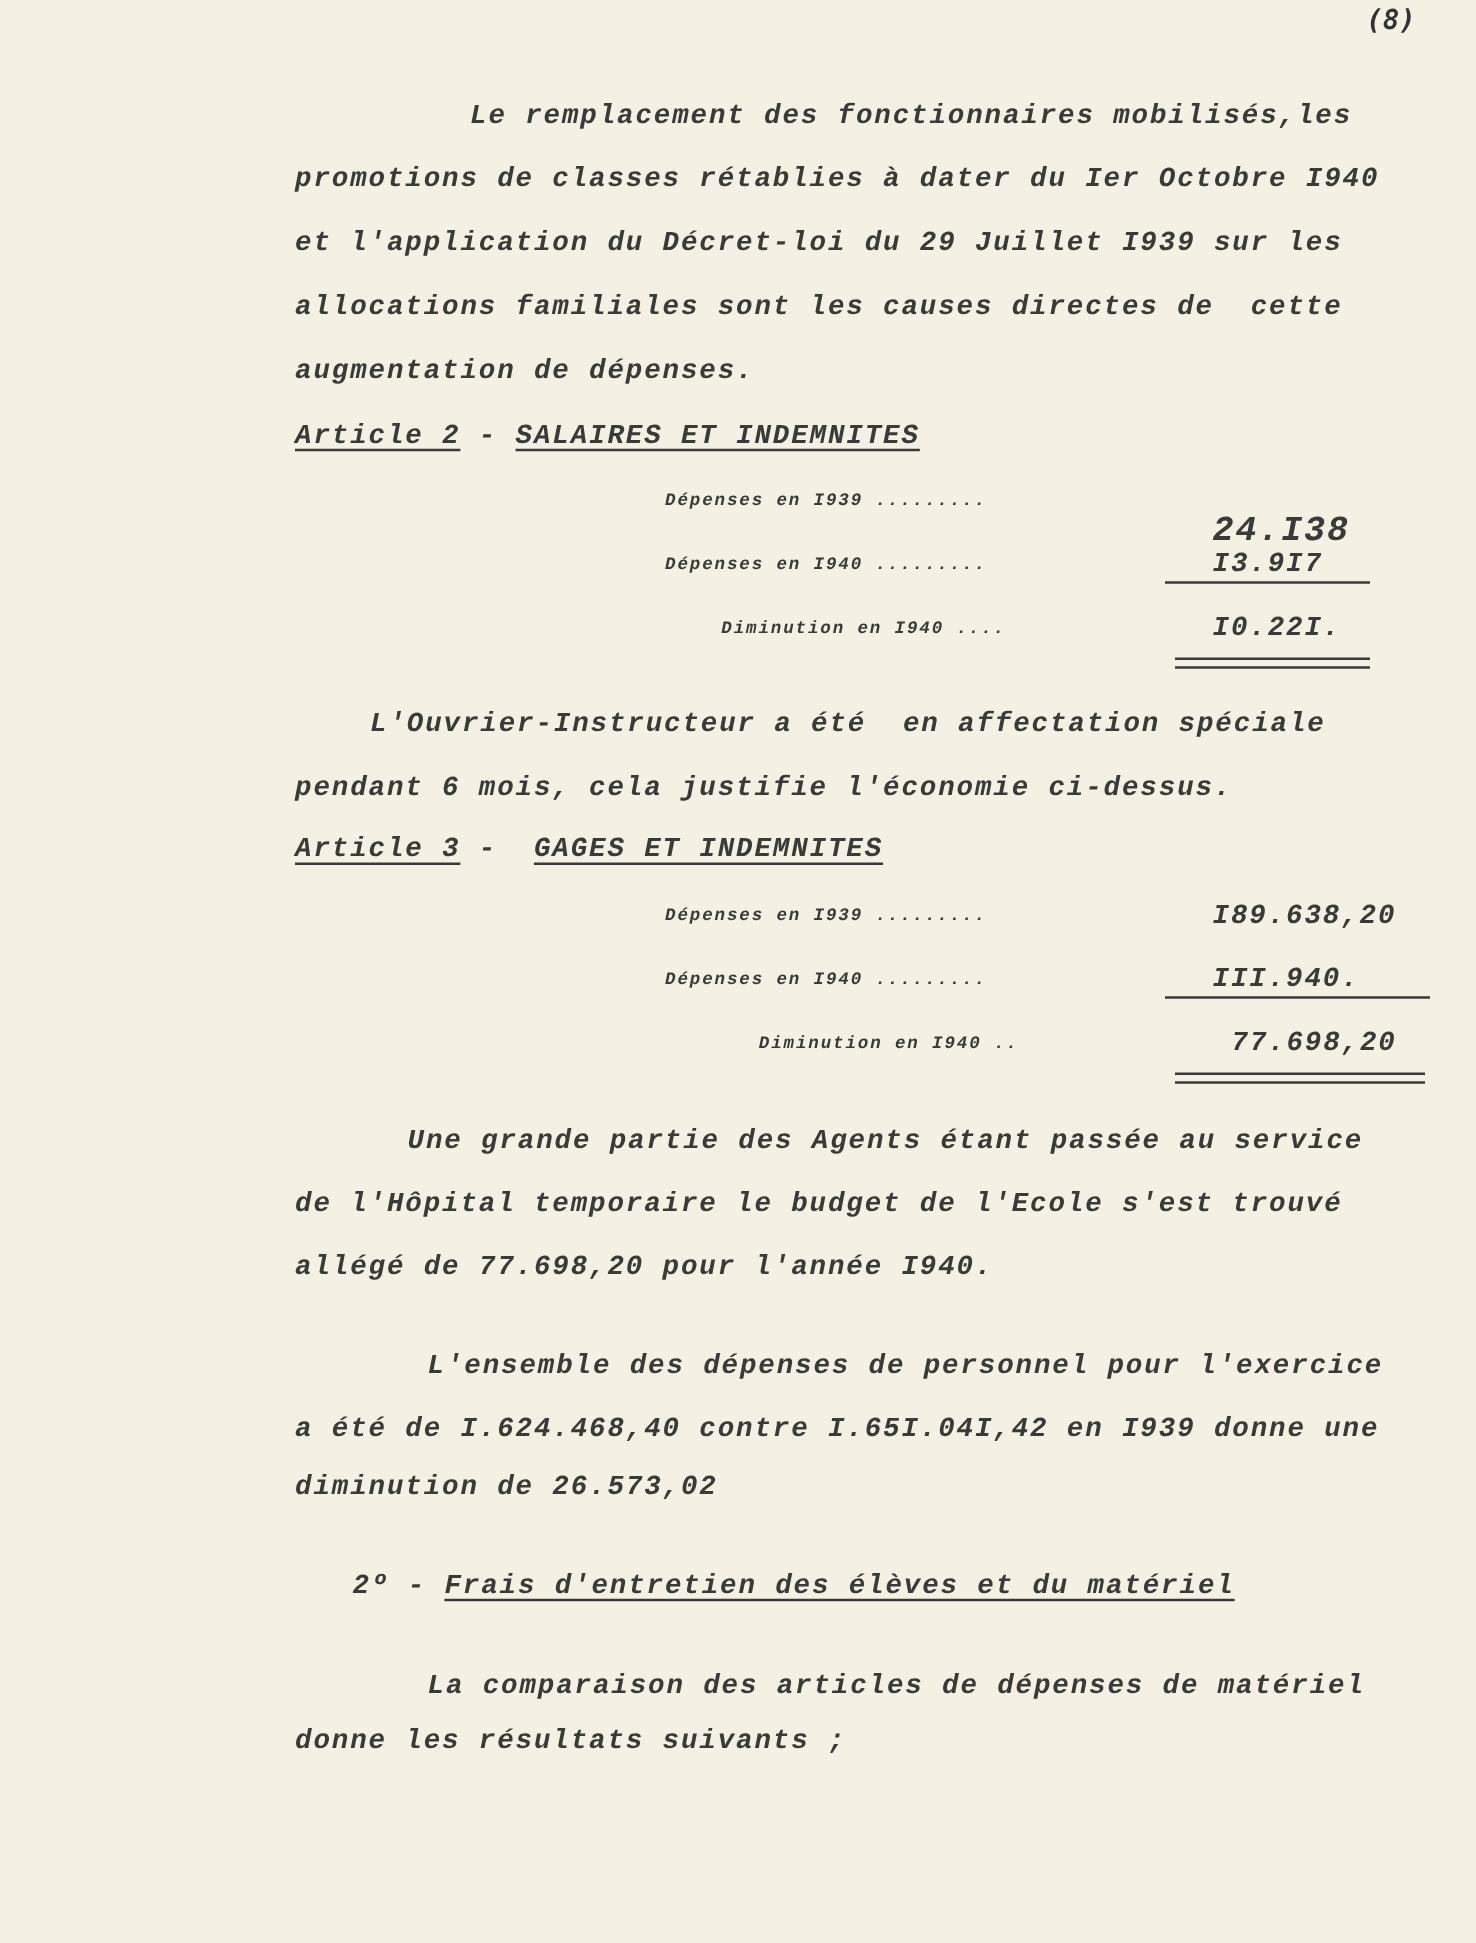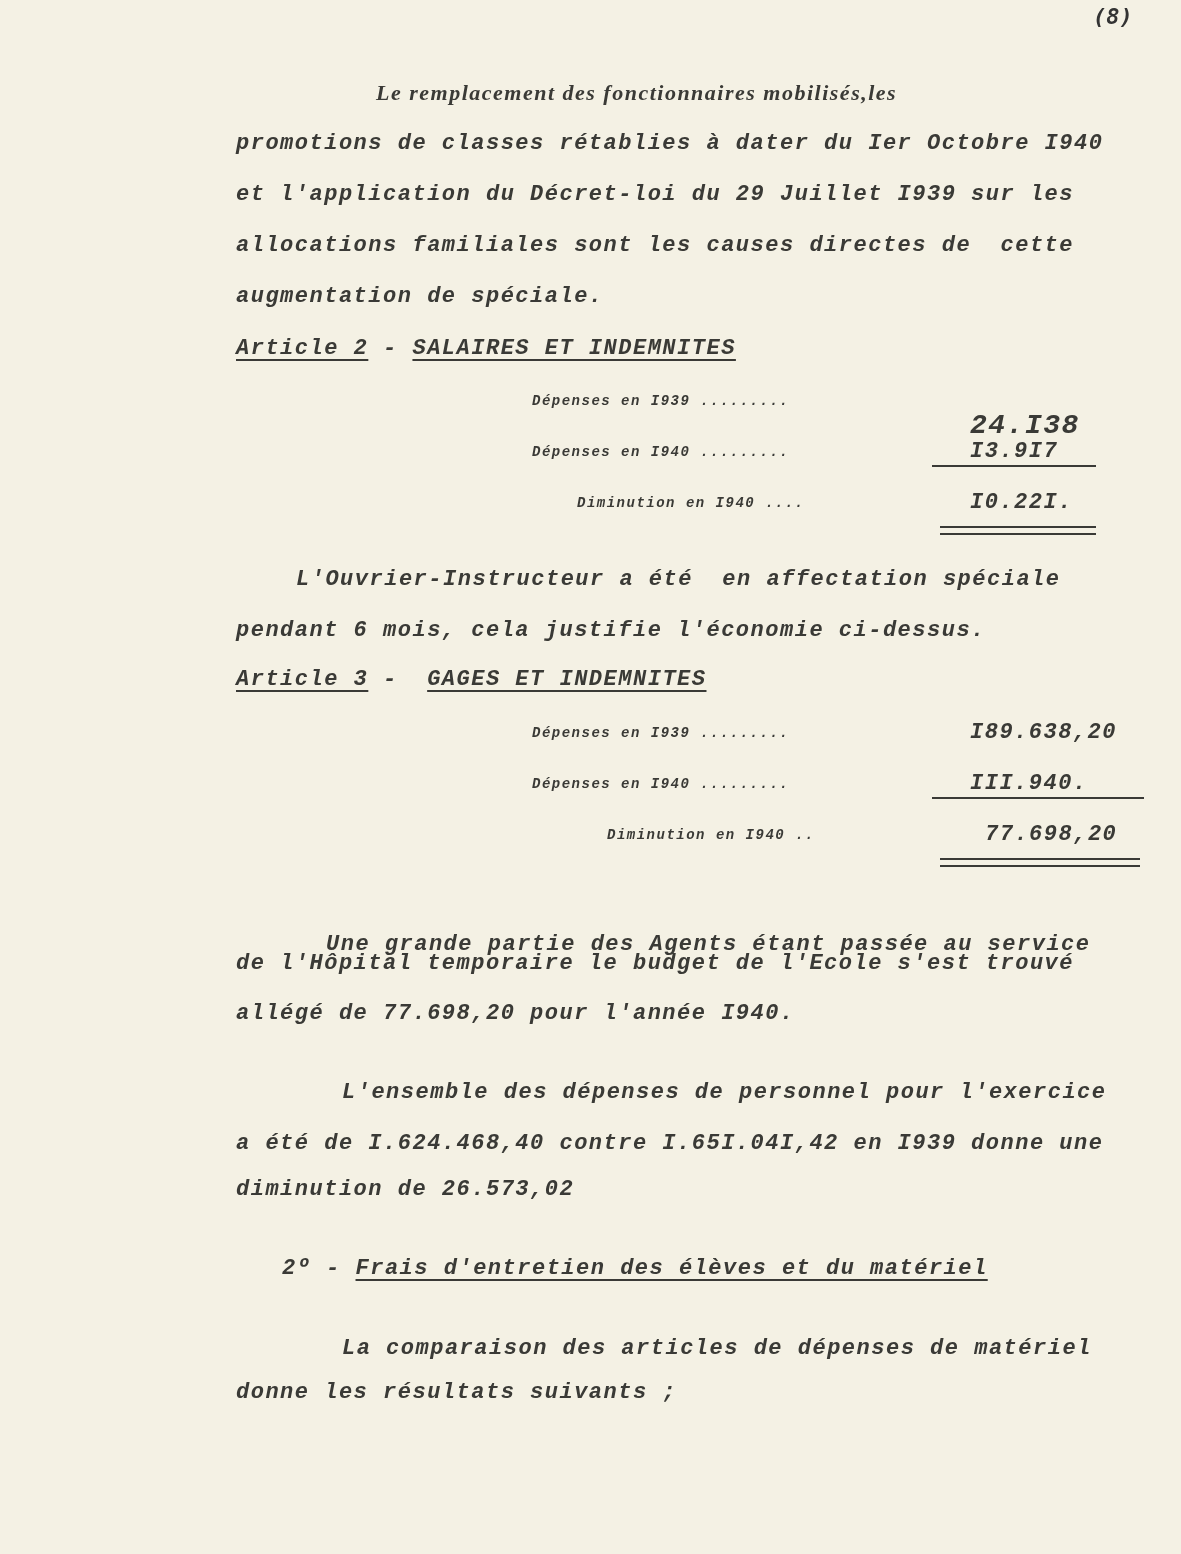--- a/index.html
+++ b/index.html
@@ -33,25 +33,25 @@
     position: absolute; height: 5px;
     border-top: 2px solid #3a3a36; border-bottom: 2px solid #3a3a36;
   }
 </style>
 </head>
 <body>
 
 <div class="page-number">(8)</div>
 
 <div>
-  <div class="line" style="left:376px; top:80px;font-family:Liberation Serif, serif;">Le remplacement des fonctionnaires mobilisés,les</div>
+  <div class="line" style="left:376px; top:80px;">Le remplacement des fonctionnaires mobilisés,les</div>
   <div class="line" style="left:236px; top:131px;">promotions de classes rétablies à dater du Ier Octobre I940</div>
   <div class="line" style="left:236px; top:182px;">et l'application du Décret-loi du 29 Juillet I939 sur les</div>
   <div class="line" style="left:236px; top:233px;">allocations familiales sont les causes directes de  cette</div>
-  <div class="line" style="left:236px; top:284px;">augmentation de spéciale.</div>
+  <div class="line" style="left:236px; top:284px;">augmentation de dépenses.</div>
 </div>
 
 <div>
   <div class="line" style="left:236px; top:336px;font-style:italic;"><span class="u">Article 2</span><span> - </span><span class="u">SALAIRES ET INDEMNITES</span></div>
 
   <div class="row" style="left:532px; top:388px;"><span>Dépenses en I939 .........</span></div>
   <div class="val" style="left:970px; top:388px; font-size:28px; letter-spacing:1.5px; line-height:26px;margin-top:25px;">24.I38</div>
 
   <div class="row" style="left:532px; top:439px;"><span>Dépenses en I940 .........</span></div>
   <div class="val" style="left:970px; top:439px; font-size:22px; letter-spacing:1.5px; line-height:26px;">I3.9I7</div>
@@ -72,21 +72,21 @@
   <div class="val" style="left:970px; top:720px; font-size:22px; letter-spacing:1.5px; line-height:26px;">I89.638,20</div>
 
   <div class="row" style="left:532px; top:771px;"><span>Dépenses en I940 .........</span></div>
   <div class="val" style="left:970px; top:771px; font-size:22px; letter-spacing:1.5px; line-height:26px;font-style:italic;">III.940.</div>
   <div style="position:absolute; left:932px; top:797px; width:212px; border-top:2px solid #3a3a36;"></div>
 
   <div class="row" style="left:607px; top:822px;"><span>Diminution en I940 ..</span></div>
   <div class="val" style="left:985px; top:822px; font-size:22px; letter-spacing:1.5px; line-height:26px;">77.698,20</div>
   <div class="dbl-rule" style="left:940px; top:858px; width:200px;"></div>
 
-  <div class="line" style="left:326px; top:900px;margin-top:32px;">Une grande partie des Agents étant passée au service</div>
+  <div class="line" style="left:326px; top:900px;">Une grande partie des Agents étant passée au service</div>
   <div class="line" style="left:236px; top:951px;">de l'Hôpital temporaire le budget de l'Ecole s'est trouvé</div>
   <div class="line" style="left:236px; top:1001px;">allégé de 77.698,20 pour l'année I940.</div>
 </div>
 
 <div>
   <div class="line" style="left:342px; top:1080px;">L'ensemble des dépenses de personnel pour l'exercice</div>
   <div class="line" style="left:236px; top:1131px;">a été de I.624.468,40 contre I.65I.04I,42 en I939 donne une</div>
   <div class="line" style="left:236px; top:1177px;">diminution de 26.573,02</div>
 </div>
 

